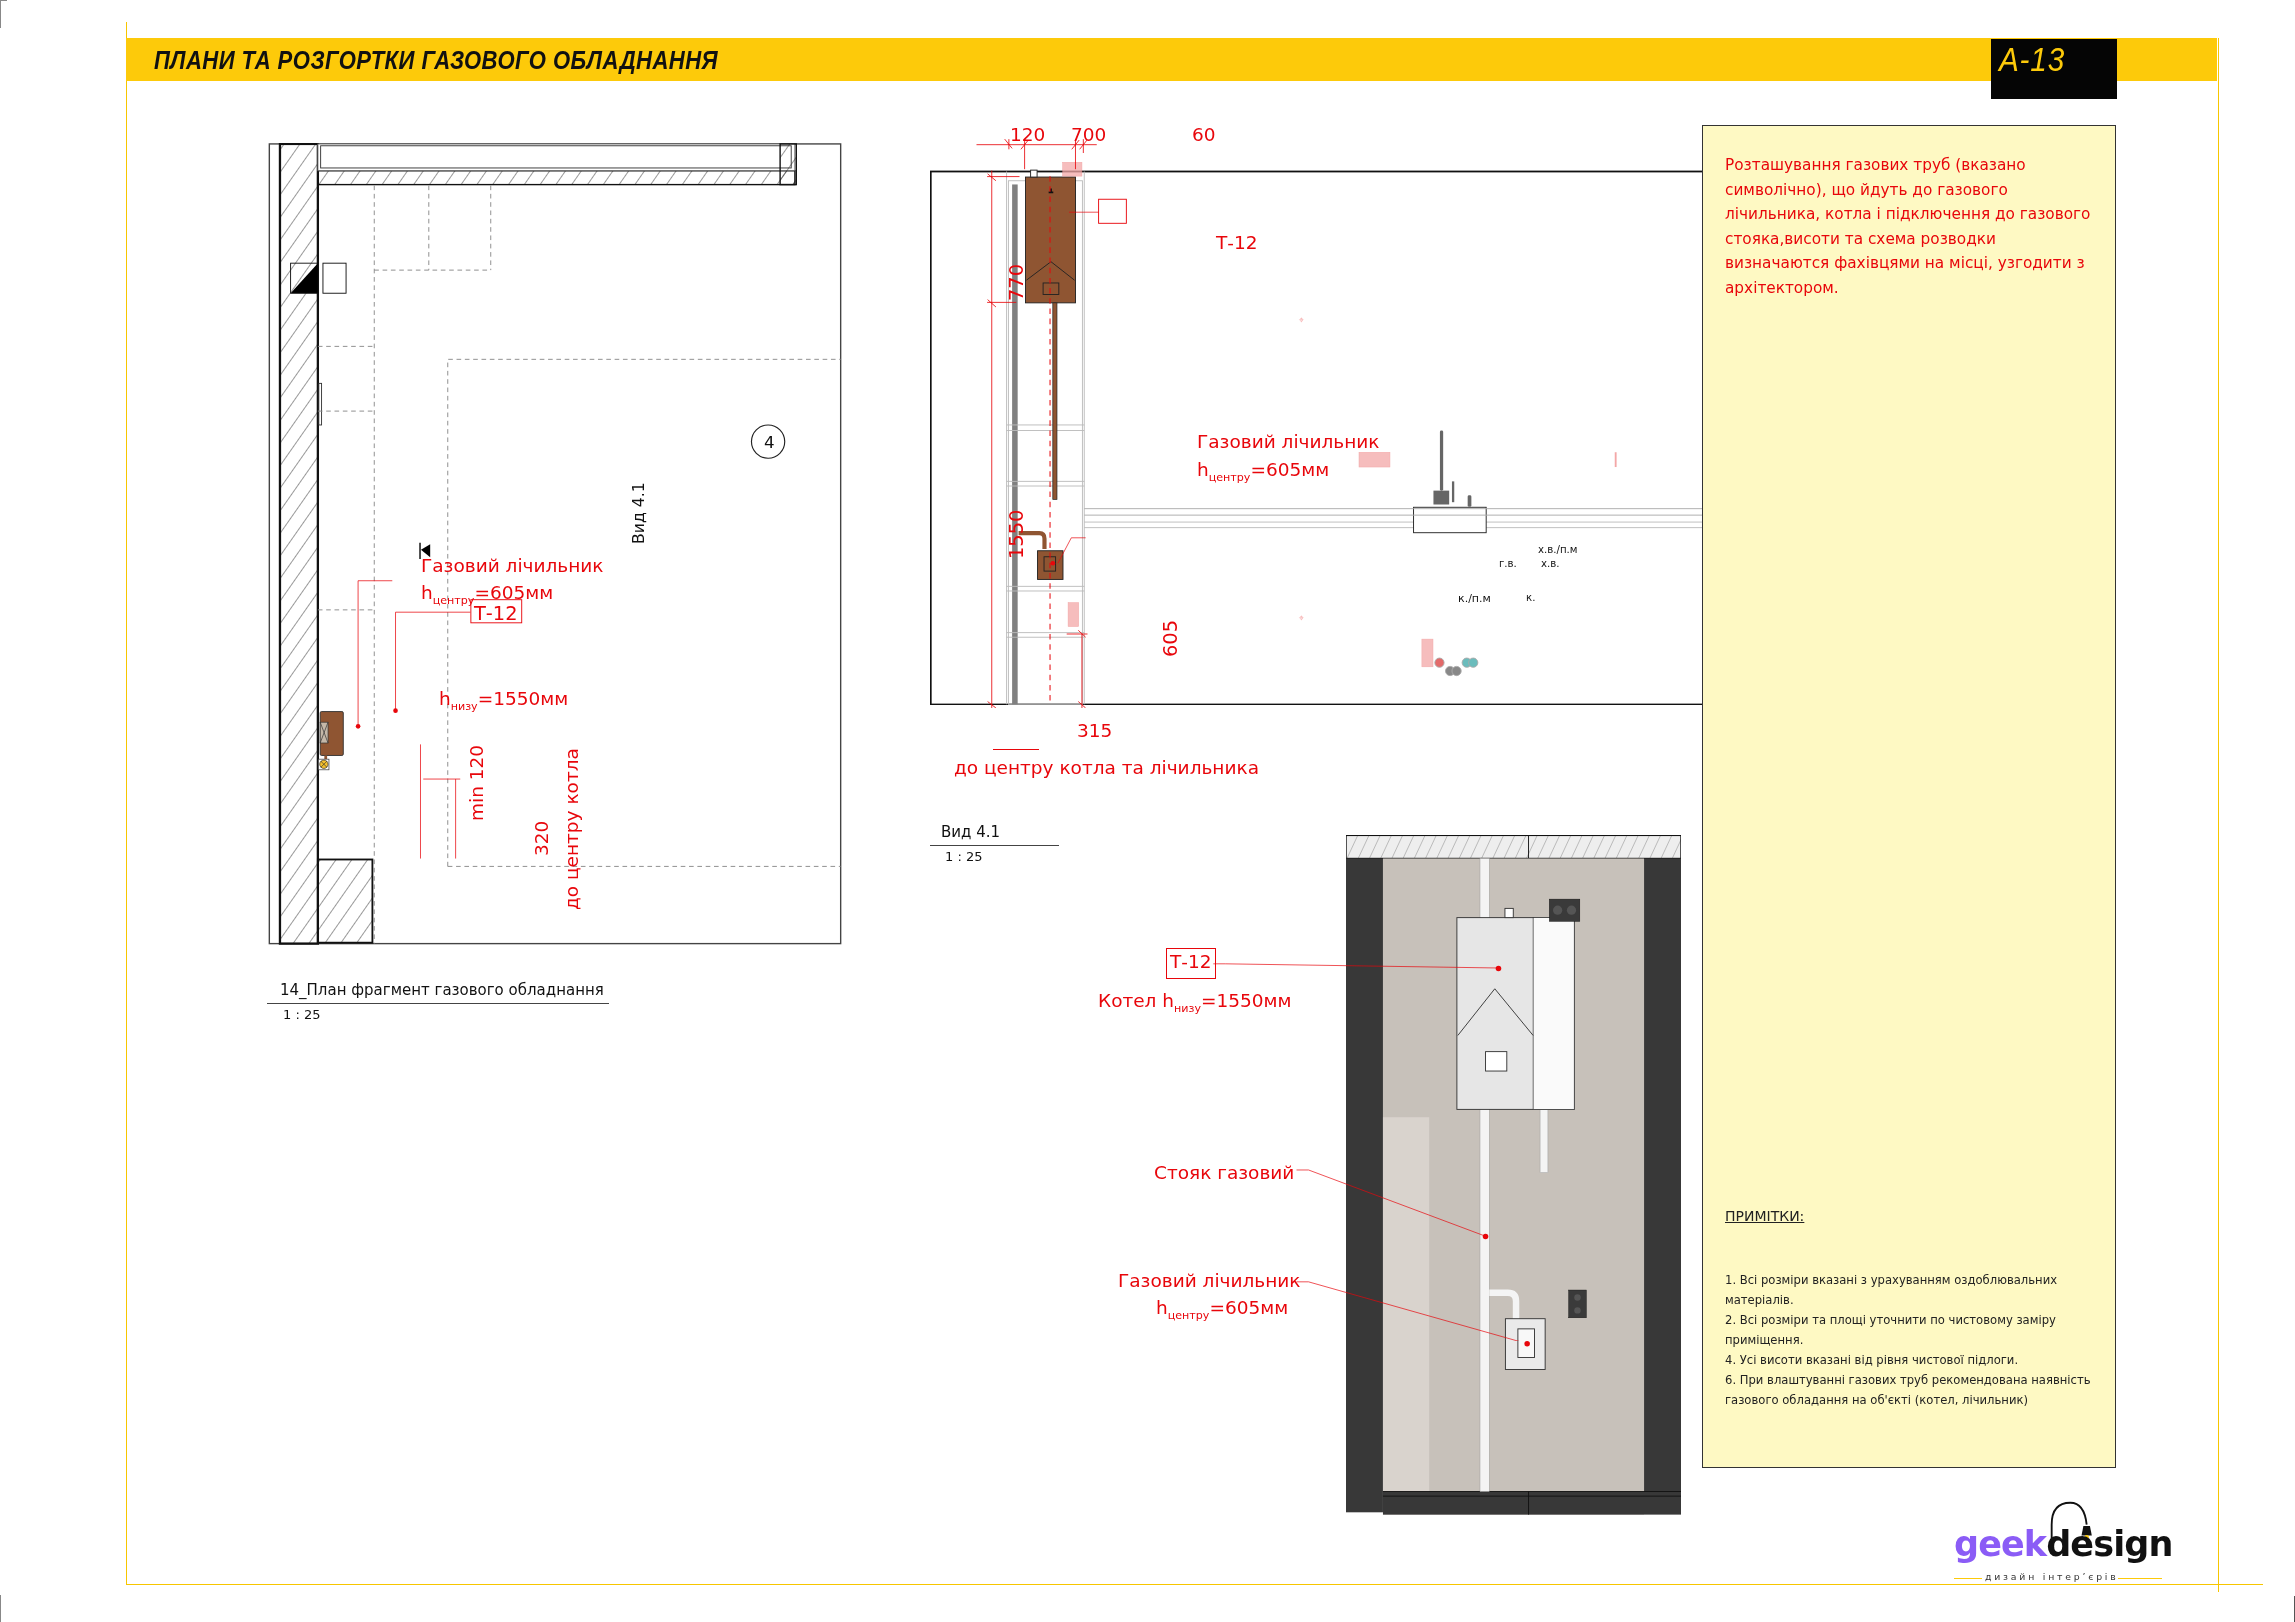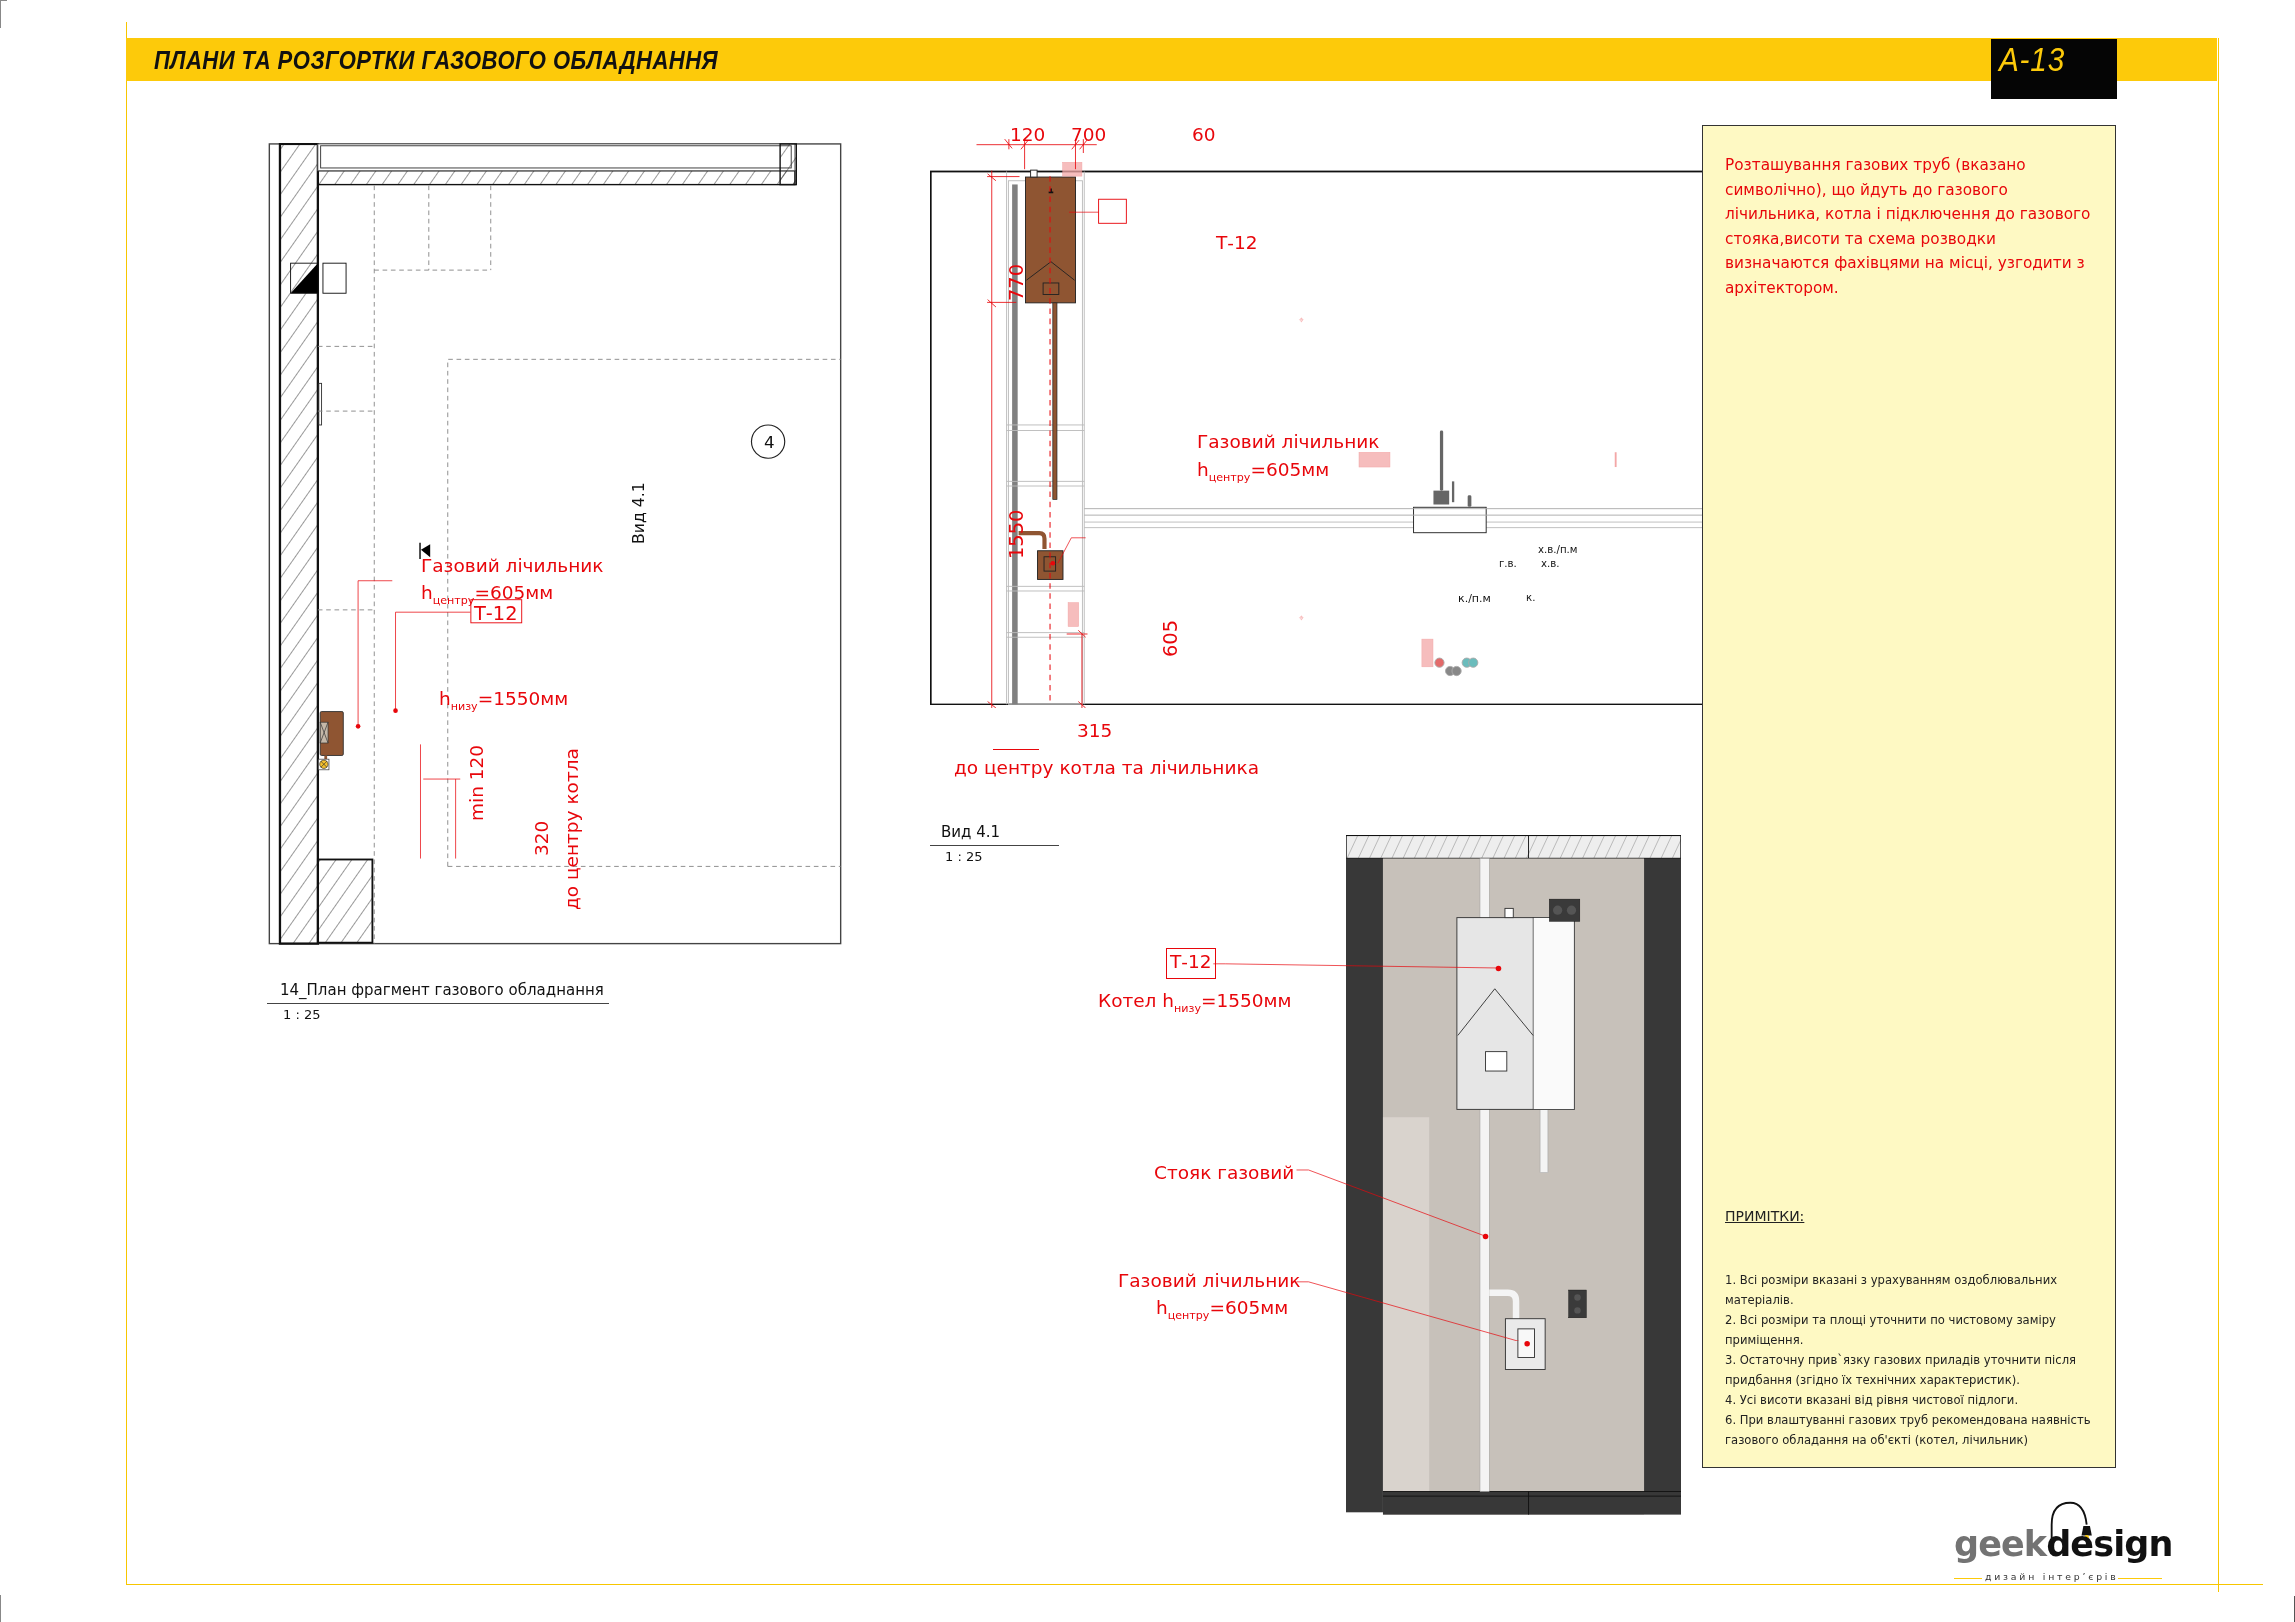--- a/index.html
+++ b/index.html
@@ -289,32 +289,31 @@
 <span class="red-text" style="left:1154px; top:1162px; font-size:18.5px;">Стояк газовий</span>
 <span class="red-text" style="left:1118px; top:1270px; font-size:18.5px;">Газовий лічильник</span>
 <span class="red-text" style="left:1156px; top:1297px; font-size:18.5px;"><span>h</span><sub>центру</sub><span>=605мм</span></span>
 
 <div class="note-box">
   <div class="note-red">Розташування газових труб (вказано символічно), що йдуть до газового лічильника, котла і підключення до газового стояка,висоти та схема розводки визначаются фахівцями на місці, узгодити з архітектором.</div>
   <div class="notes-title">ПРИМІТКИ:</div>
   <ul class="notes-list">
     <li>1. Всі розміри вказані з урахуванням оздоблювальних матеріалів.</li>
     <li>2. Всі розміри та площі уточнити по чистовому заміру приміщення.</li>
-    <li>3. Остаточну прив`язку газових приладів уточнити після придбання (згідно їх технічних характеристик).</li>
     <li>4. Усі висоти вказані від рівня чистової підлоги.</li>
     <li>6. При влаштуванні газових труб рекомендована наявність газового обладання на об'єкті (котел, лічильник)</li>
   </ul>
 </div>
 
 <div class="logo">
   <svg class="abs" style="left:93px; top:0;" width="56" height="42" viewBox="0 0 120 90">
     <path d="M10 90 L10 55 Q10 8 50 8 Q80 8 85 55" fill="none" stroke="#111" stroke-width="4"></path>
     <polygon points="78,58 92,58 96,78 74,78" fill="#111"></polygon>
     <circle cx="85" cy="82" r="5" fill="#fdca0a"></circle>
   </svg>
   <div class="abs" style="left:0; top:25.4px; font-family:'DejaVu Sans', sans-serif; font-weight:bold; font-size:35px; letter-spacing:-0.9px;">
-    <span style="color:#737373;margin-top:24px;">geek</span><span style="color:#111;">design</span>
+    <span style="color:#8b5cf6;margin-top:24px;">geek</span><span style="color:#111;">design</span>
   </div>
   <div class="abs" style="left:0; top:79px; width:28px; height:1.4px; background:#fdca0a;"></div>
   <div class="abs" style="left:31px; top:72px; font-size:9.3px; letter-spacing:2.8px; color:#333;">дизайн інтер’єрів</div>
   <div class="abs" style="left:164px; top:79px; width:44px; height:1.4px; background:#fdca0a;"></div>
 </div>
 
 
 </body></html>

